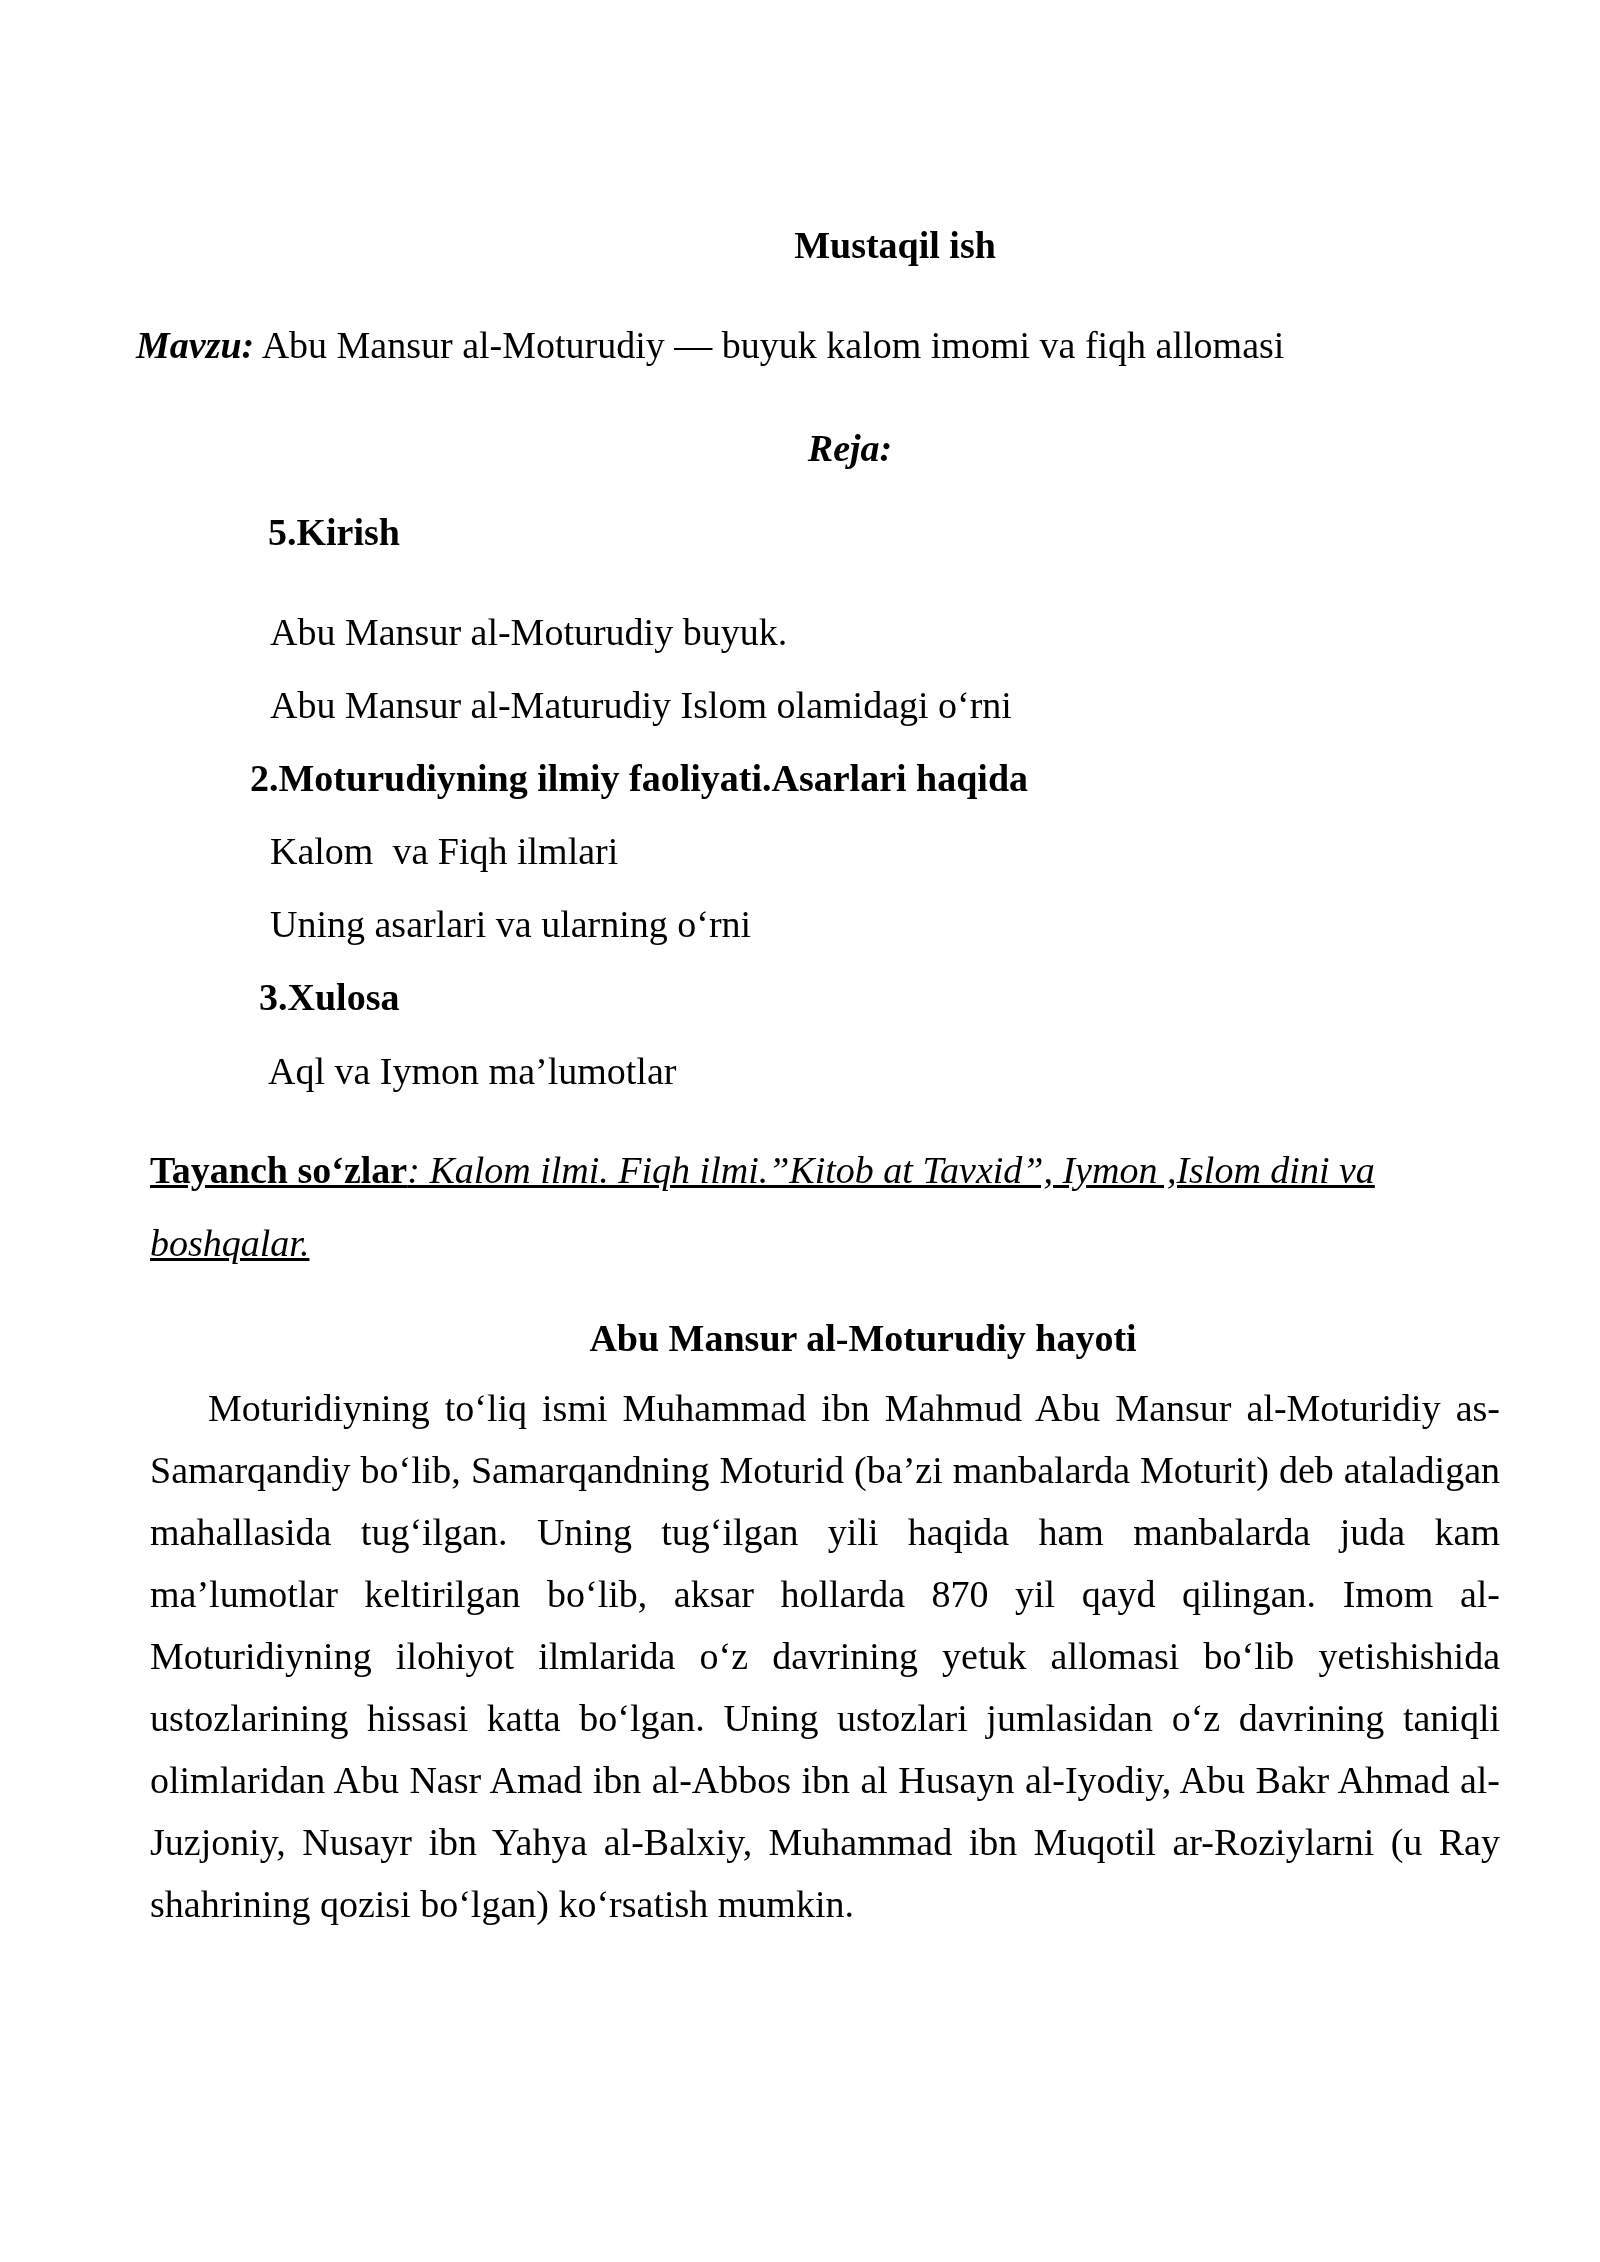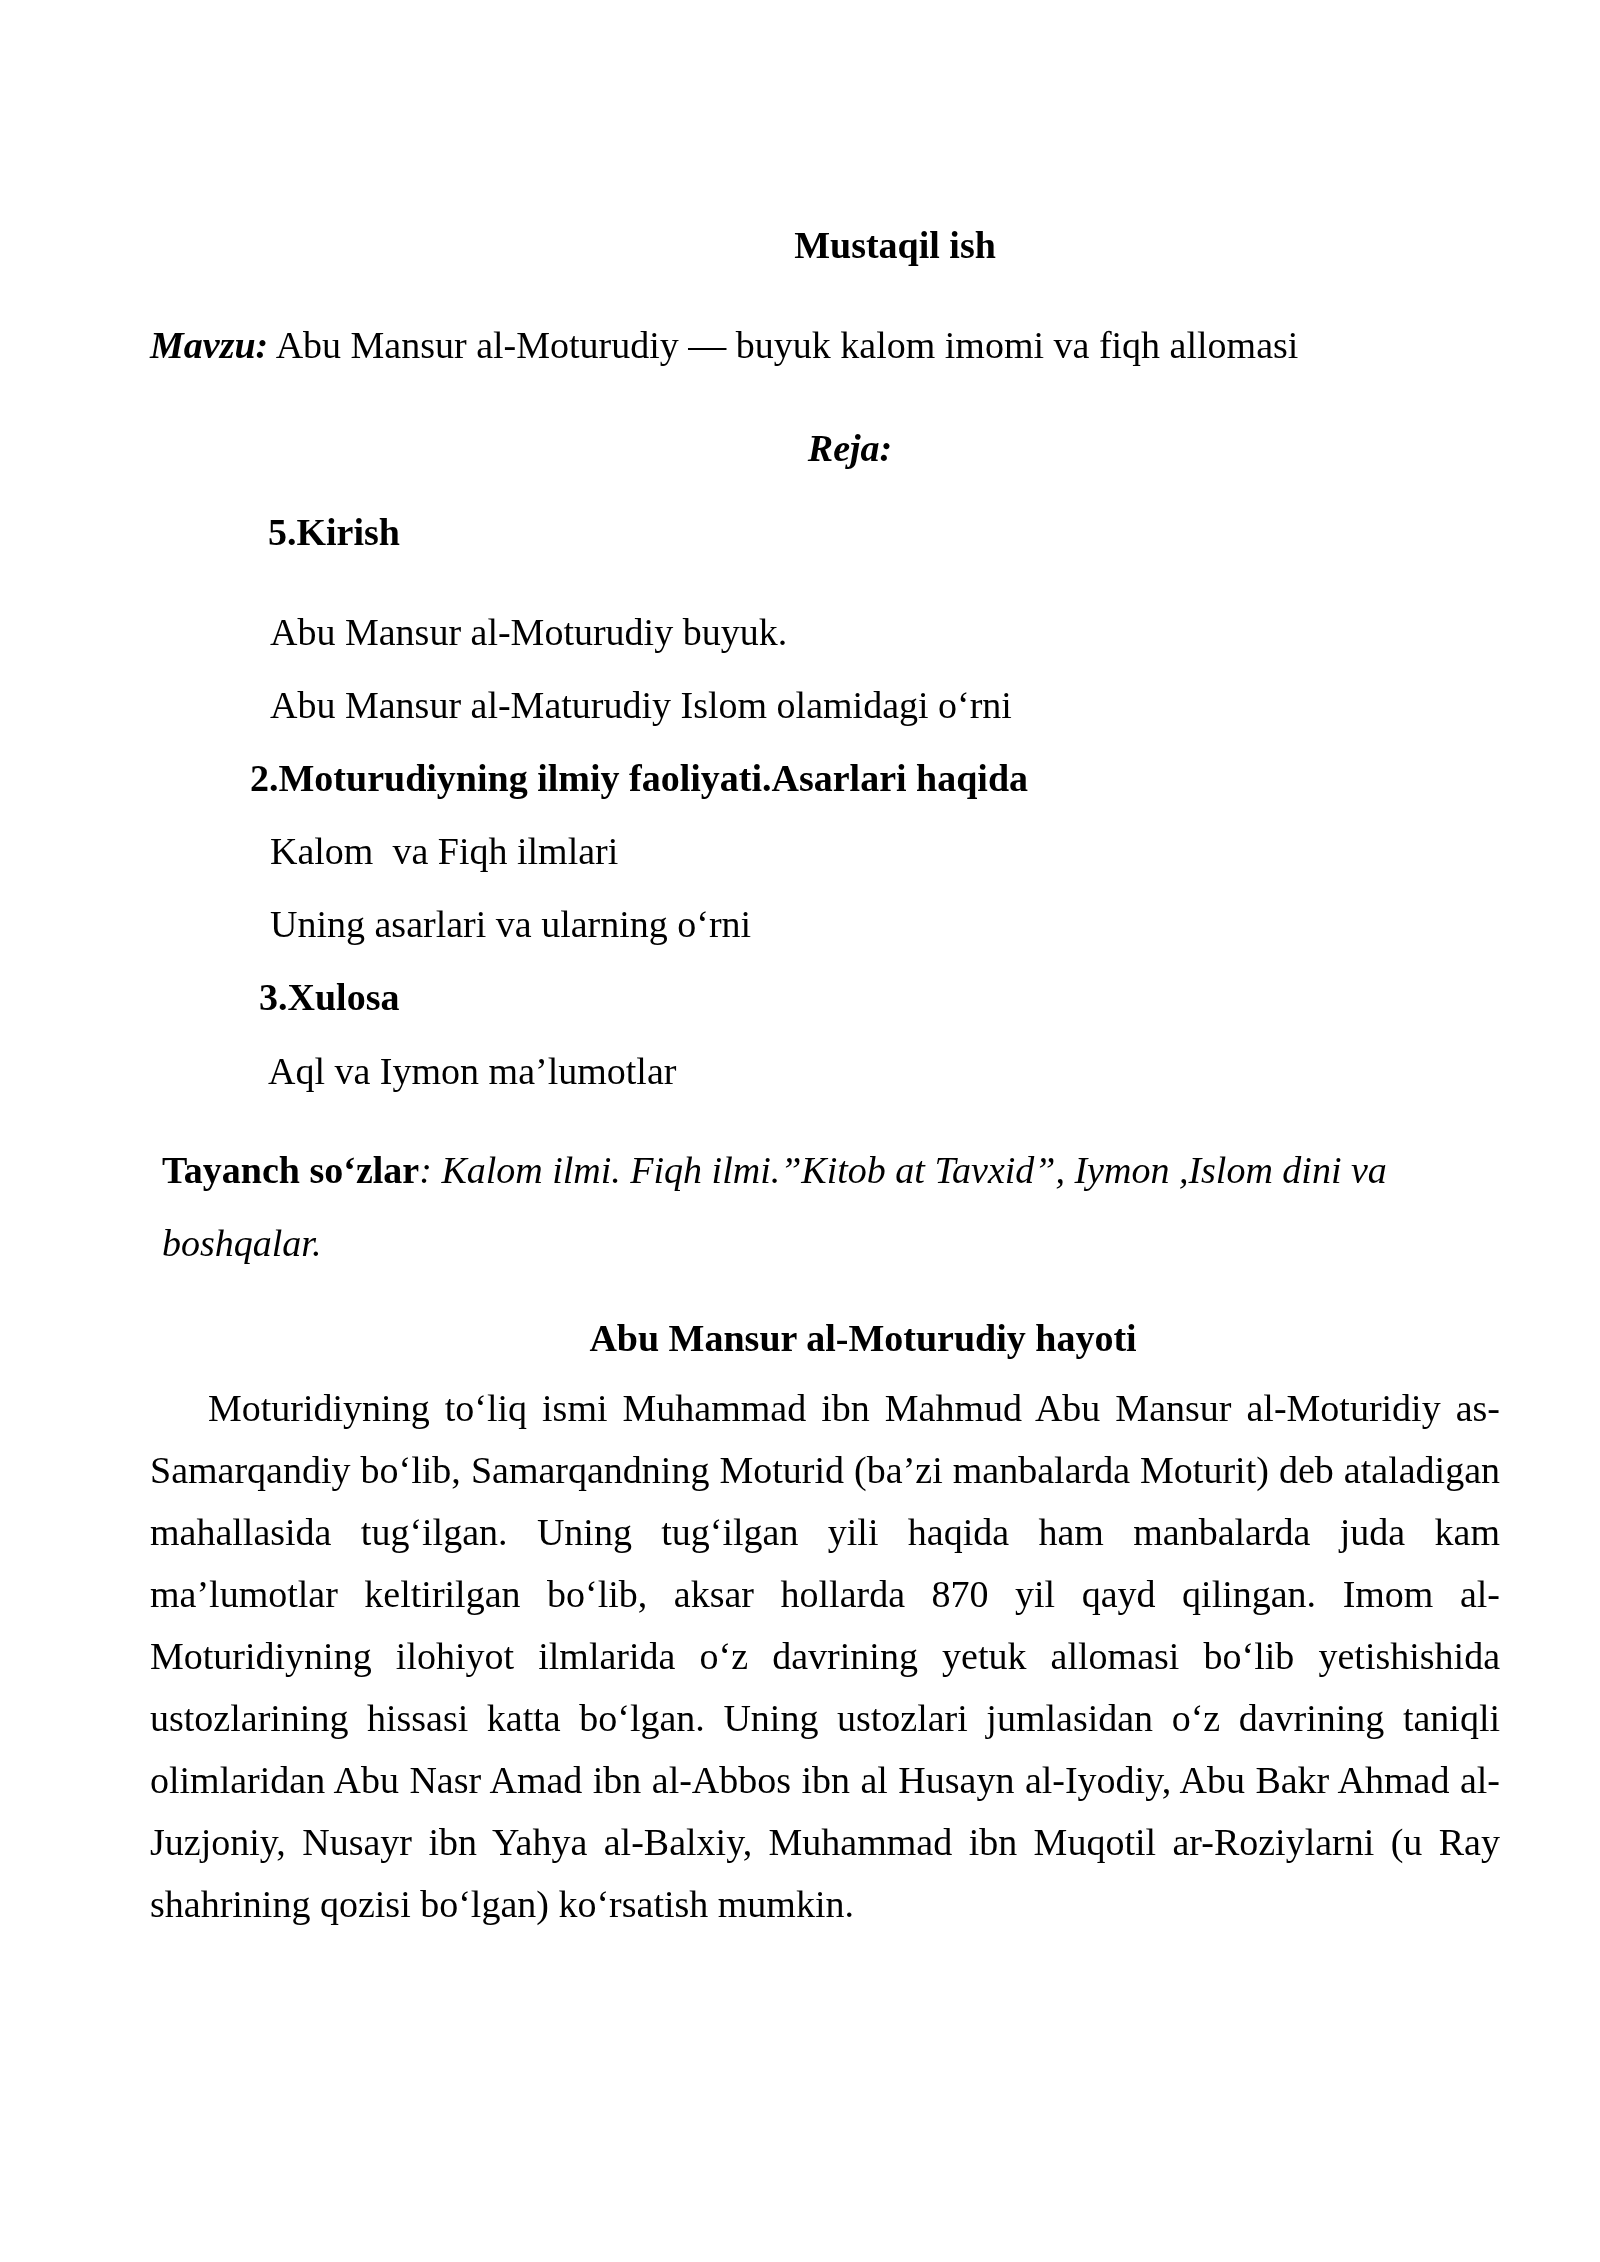--- a/index.html
+++ b/index.html
@@ -9,32 +9,32 @@
     height:2262px;
     background:#ffffff;
     color:#000000;
     font-family:"Liberation Serif","DejaVu Serif",serif;
     font-size:38px;
     line-height:73px;
     overflow:hidden;
   }
   .page p{position:absolute;margin:0;}
   .title{top:209px;left:290px;right:100px;text-align:center;font-weight:bold;}
-  .mavzu{top:309px;left:150px;right:100px;}
+  .mavzu{top:309px;left:136px;right:100px;}
   .mavzu .label{font-weight:bold;font-style:italic;}
   .reja{top:412px;left:200px;right:100px;text-align:center;font-weight:bold;font-style:italic;}
   .item-k1{top:496px;left:268px;font-weight:bold;}
   .item-s1{top:596px;left:270px;}
   .item-s2{top:669px;left:270px;}
   .item-k2{top:742px;left:250px;font-weight:bold;}
   .item-s3{top:815px;left:270px;white-space:pre-wrap;}
   .item-s4{top:888px;left:270px;}
   .item-k3{top:961px;left:259px;font-weight:bold;}
   .item-s5{top:1035px;left:268px;}
-  .tayanch{top:1134px;left:162px;width:1350px;}
+  .tayanch{top:1134px;left:150px;width:1350px;text-decoration:underline;}
   .tayanch .label{font-weight:bold;}
   .tayanch .rest{font-style:italic;}
   .sheading{top:1302px;left:226px;right:100px;text-align:center;font-weight:bold;}
   .bodypar{
     top:1377px;left:150px;width:1350px;
     text-align:justify;text-indent:58px;line-height:62px;
   }
 </style>
 </head>
 <body>

